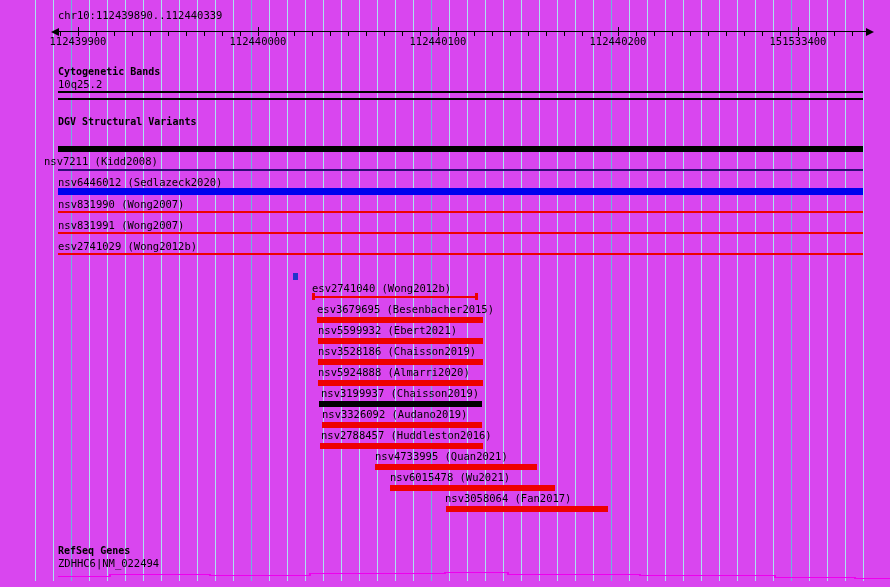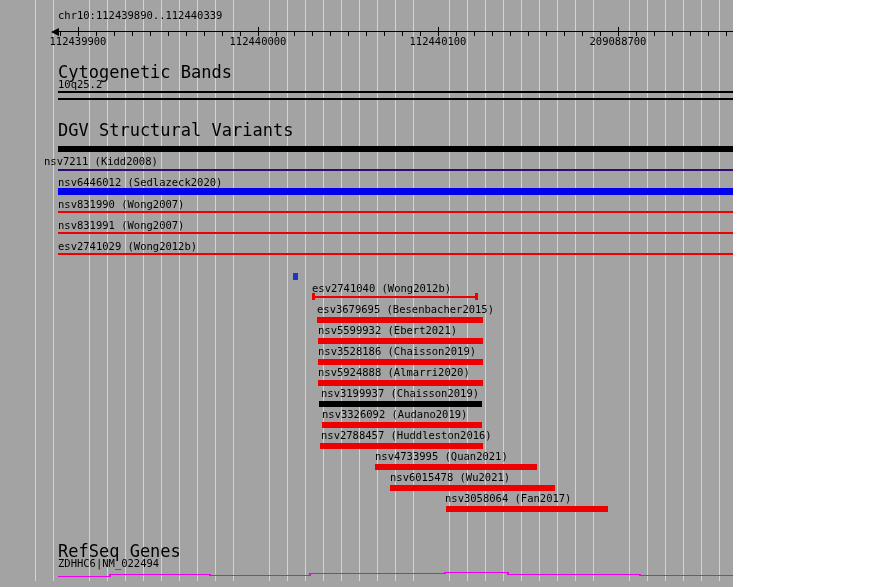--- a/index.html
+++ b/index.html
@@ -1,28 +1,28 @@
 <!DOCTYPE html>
 <html><head>
 <meta charset="utf-8">
 <style>
   html,body{margin:0;padding:0;background:#fff;}
   #screen{
-    position:relative;width:733px;height:587px;overflow:hidden;
-    background:#a3a3a3;
+    position:relative;width:890px;height:587px;overflow:hidden;
+    background:#d946ef;
     font-family:"DejaVu Sans Mono","Liberation Mono",monospace;
     color:#000;
   }
   .abs{position:absolute;}
   .lbl{
     position:absolute;font-size:10.5px;line-height:11px;white-space:nowrap;
     letter-spacing:0;
   }
   .hdr{
-    position:absolute;font-size:17px;line-height:12px;font-weight:normal;
+    position:absolute;font-size:10px;line-height:12px;font-weight:bold;
     white-space:nowrap;letter-spacing:0;
   }
   .bar{position:absolute;}
   
   .grid-light{
     position:absolute;left:35px;top:0;width:830px;height:581px;
     background:repeating-linear-gradient(to right,
       #abe2ee 0,#abe2ee 1px,transparent 1px,transparent 18px);
   }
   .grid-dark{position:absolute;top:0;width:1px;height:581px;background:#6fb3da;}
@@ -64,28 +64,28 @@
   <div class="tick-major" style="left:78px"></div>
   <div class="tick-major" style="left:258px"></div>
   <div class="tick-major" style="left:438px"></div>
   <div class="tick-major" style="left:618px"></div>
   <div class="tick-major" style="left:798px"></div>
   <div class="arrow arrow-left"></div>
   <div class="arrow arrow-right"></div>
   <span class="ruler-num" style="left:78px">112439900</span>
   <span class="ruler-num" style="left:258px">112440000</span>
   <span class="ruler-num" style="left:438px">112440100</span>
-  <span class="ruler-num" style="left:618px">209088700</span>
+  <span class="ruler-num" style="left:618px">112440200</span>
   <span class="ruler-num" style="left:798px">151533400</span>
 
   <span class="hdr" style="left:58px;top:66px">Cytogenetic Bands</span>
   <span class="lbl" style="left:58px;top:79px">10q25.2</span>
   <div class="cytoband"></div>
 
-  <span class="hdr" style="left:58px;top:124px">DGV Structural Variants</span>
+  <span class="hdr" style="left:58px;top:116px">DGV Structural Variants</span>
 
   <div class="bar" style="left: 58px; top: 146px; width: 805px; height: 6px; background: rgb(0, 0, 0);"></div>
 
   <span class="lbl" style="left:44px;top:156px">nsv7211 (Kidd2008)</span>
   <div class="bar" style="left: 58px; top: 169px; width: 805px; height: 2px; background: rgb(48, 11, 120);"></div>
 
   <span class="lbl" style="left:58px;top:177px">nsv6446012 (Sedlazeck2020)</span>
   <div class="bar" style="left: 58px; top: 188px; width: 805px; height: 7px; background: rgb(0, 0, 238);"></div>
 
   <span class="lbl" style="left:58px;top:199px">nsv831990 (Wong2007)</span>

